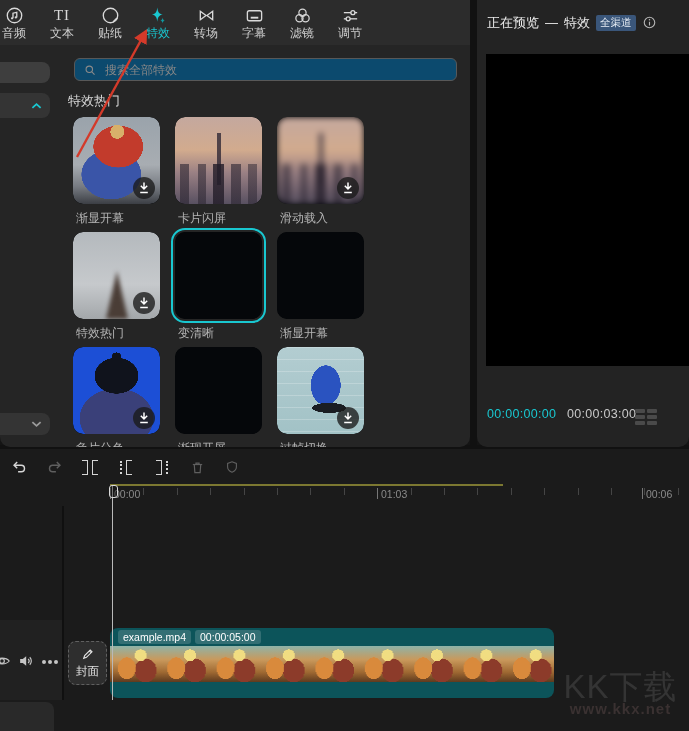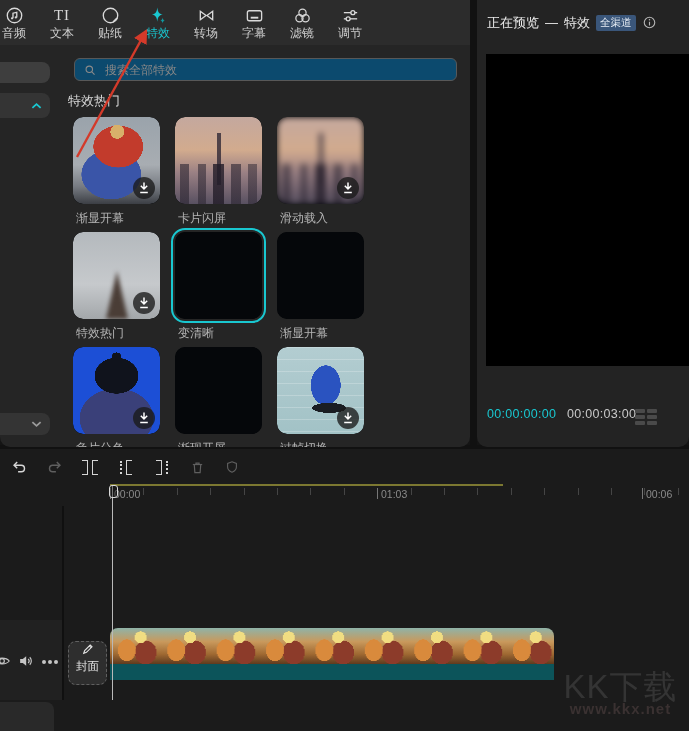--- a/index.html
+++ b/index.html
@@ -97,21 +97,21 @@
   .playhead-line{position:absolute;left:112px;top:36px;width:1px;height:215px;background:#b9b9b9;}
   .playhead-head{position:absolute;left:108.5px;top:36px;width:7px;height:11px;border:1.5px solid #d8d8d8;border-radius:3px;background:rgba(20,20,20,.4);cursor:ew-resize;}
   .trk-col{position:absolute;left:0;top:171px;width:62px;height:80px;background:#212121;}
   .trk-divider{position:absolute;left:62px;top:57px;width:2px;height:194px;background:#101010;}
   .trk-controls{position:absolute;left:0;top:203px;height:20px;display:flex;align-items:center;}
   .eye{position:absolute;left:-7px;top:0;}
   .spk{position:absolute;left:17px;top:0;}
   .dots{position:absolute;left:42px;top:8px;width:4px;height:4px;border-radius:50%;background:#c5c5c5;
         box-shadow:6px 0 0 #c5c5c5,12px 0 0 #c5c5c5;cursor:pointer;}
   .cover-btn{position:absolute;left:68px;top:192px;width:37px;height:42px;background:#2e2e2e;border:1px dashed #606060;border-radius:8px;
-             display:flex;flex-direction:column;align-items:center;gap:2px;cursor:pointer;}
+             display:flex;flex-direction:column;align-items:center;justify-content:center;gap:2px;cursor:pointer;}
   .cover-btn .cl{font-size:11.5px;color:#e3e3e3;}
   .clip{position:absolute;left:110px;top:179px;width:444px;height:70px;border-radius:8px;overflow:hidden;cursor:pointer;}
   .clip-head{height:18px;background:#0c545a;display:flex;align-items:center;gap:4px;padding-left:8px;}
   .clip-badge{background:rgba(255,255,255,.16);color:#fff;font-size:10.5px;line-height:14px;padding:0 5px;border-radius:3px;}
   .filmstrip{height:36px;background-image:
     radial-gradient(circle 6px at 62% 26%, rgba(244,224,130,.95) 0 99%, transparent 100%),
     radial-gradient(ellipse 9px 11px at 34% 62%, #d98a3c 0 99%, transparent 100%),
     radial-gradient(ellipse 11px 12px at 72% 68%, #8c3b2a 0 99%, transparent 100%),
     linear-gradient(180deg,#8fb3a8 0%,#c9995c 38%,#a06a33 72%,#5f3a1e 100%);
     background-size:49.4px 36px;background-repeat:repeat;}
@@ -425,20 +425,24 @@
 
     <div class="cover-btn">
       <svg width="15" height="15" viewBox="0 0 20 20" fill="none" stroke="#e3e3e3" stroke-width="1.5">
         <path d="M5 15 l1.2-3.6 L13.6 4 l2.4 2.4 L8.6 13.8 Z"></path>
           <path d="M12.4 5.2 l2.4 2.4"></path>
       </svg>
       <span class="cl">封面</span>
     </div>
 
     <div class="clip">
+      <div class="clip-head">
+        <span class="clip-badge">example.mp4</span>
+        <span class="clip-badge">00:00:05:00</span>
+      </div>
       <div class="filmstrip"></div>
       <div class="clip-foot"></div>
     </div>
 
     <div class="playhead-line"></div>
     <div class="playhead-head"></div>
 
     <div class="corner-block"></div>
 
     <div class="wm-logo">KK下载</div>

